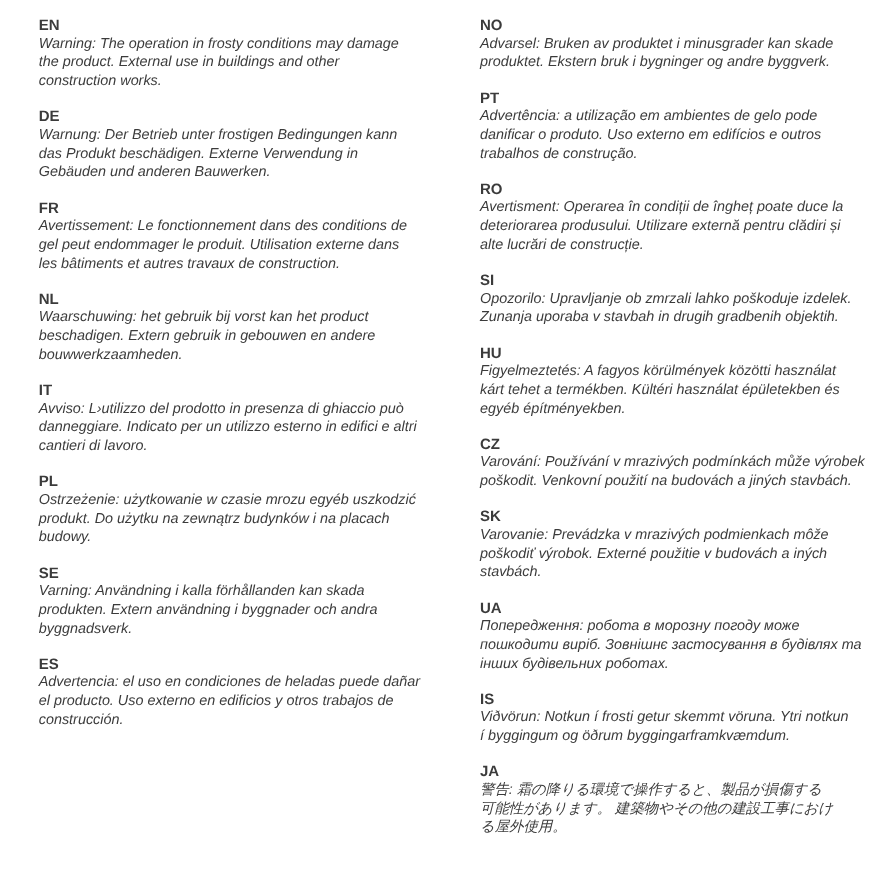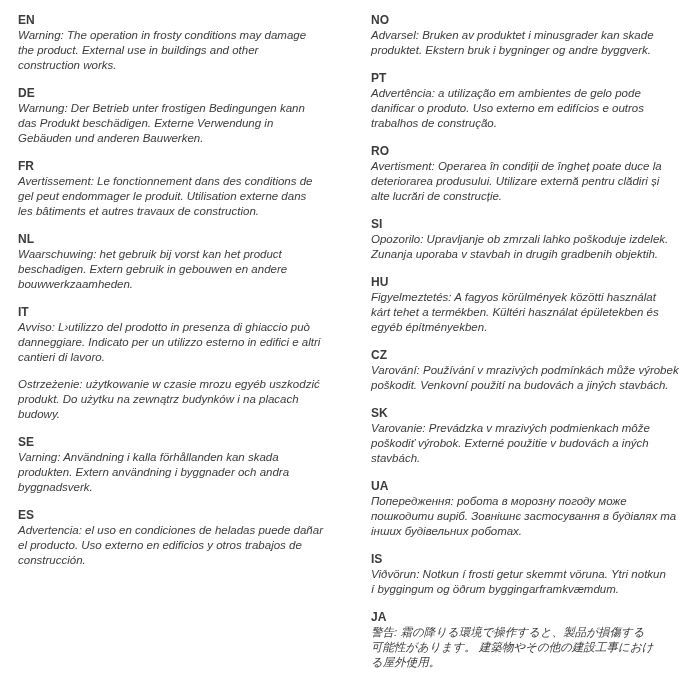--- a/index.html
+++ b/index.html
@@ -13,21 +13,21 @@
     overflow: hidden;
     font-family: "Liberation Sans", "DejaVu Sans", sans-serif;
     color: #3b3b3b;
   }
   .page {
     box-sizing: border-box;
     width: 700px;
     height: 700px;
     display: flex;
     gap: 20px;
-    padding: 12px 6px 0 18px;
+    padding: 12px 6px 0 31px;
     background: #ffffff;
   }
   .col {
     width: 333px;
     flex: 0 0 333px;
   }
   .lang-section {
     margin: 0 0 12px 0;
   }
   .lang-code {
@@ -80,20 +80,21 @@
   </section>
 
   <section class="lang-section">
     <h2 class="lang-code">IT</h2>
     <p class="warning-text">Avviso: L›utilizzo del prodotto in presenza di ghiaccio può
 danneggiare. Indicato per un utilizzo esterno in edifici e altri
 cantieri di lavoro.</p>
   </section>
 
   <section class="lang-section">
+    <h2 class="lang-code">PL</h2>
     <p class="warning-text">Ostrzeżenie: użytkowanie w czasie mrozu egyéb uszkodzić
 produkt. Do użytku na zewnątrz budynków i na placach
 budowy.</p>
   </section>
 
   <section class="lang-section">
     <h2 class="lang-code">SE</h2>
     <p class="warning-text">Varning: Användning i kalla förhållanden kan skada
 produkten. Extern användning i byggnader och andra
 byggnadsverk.</p>

